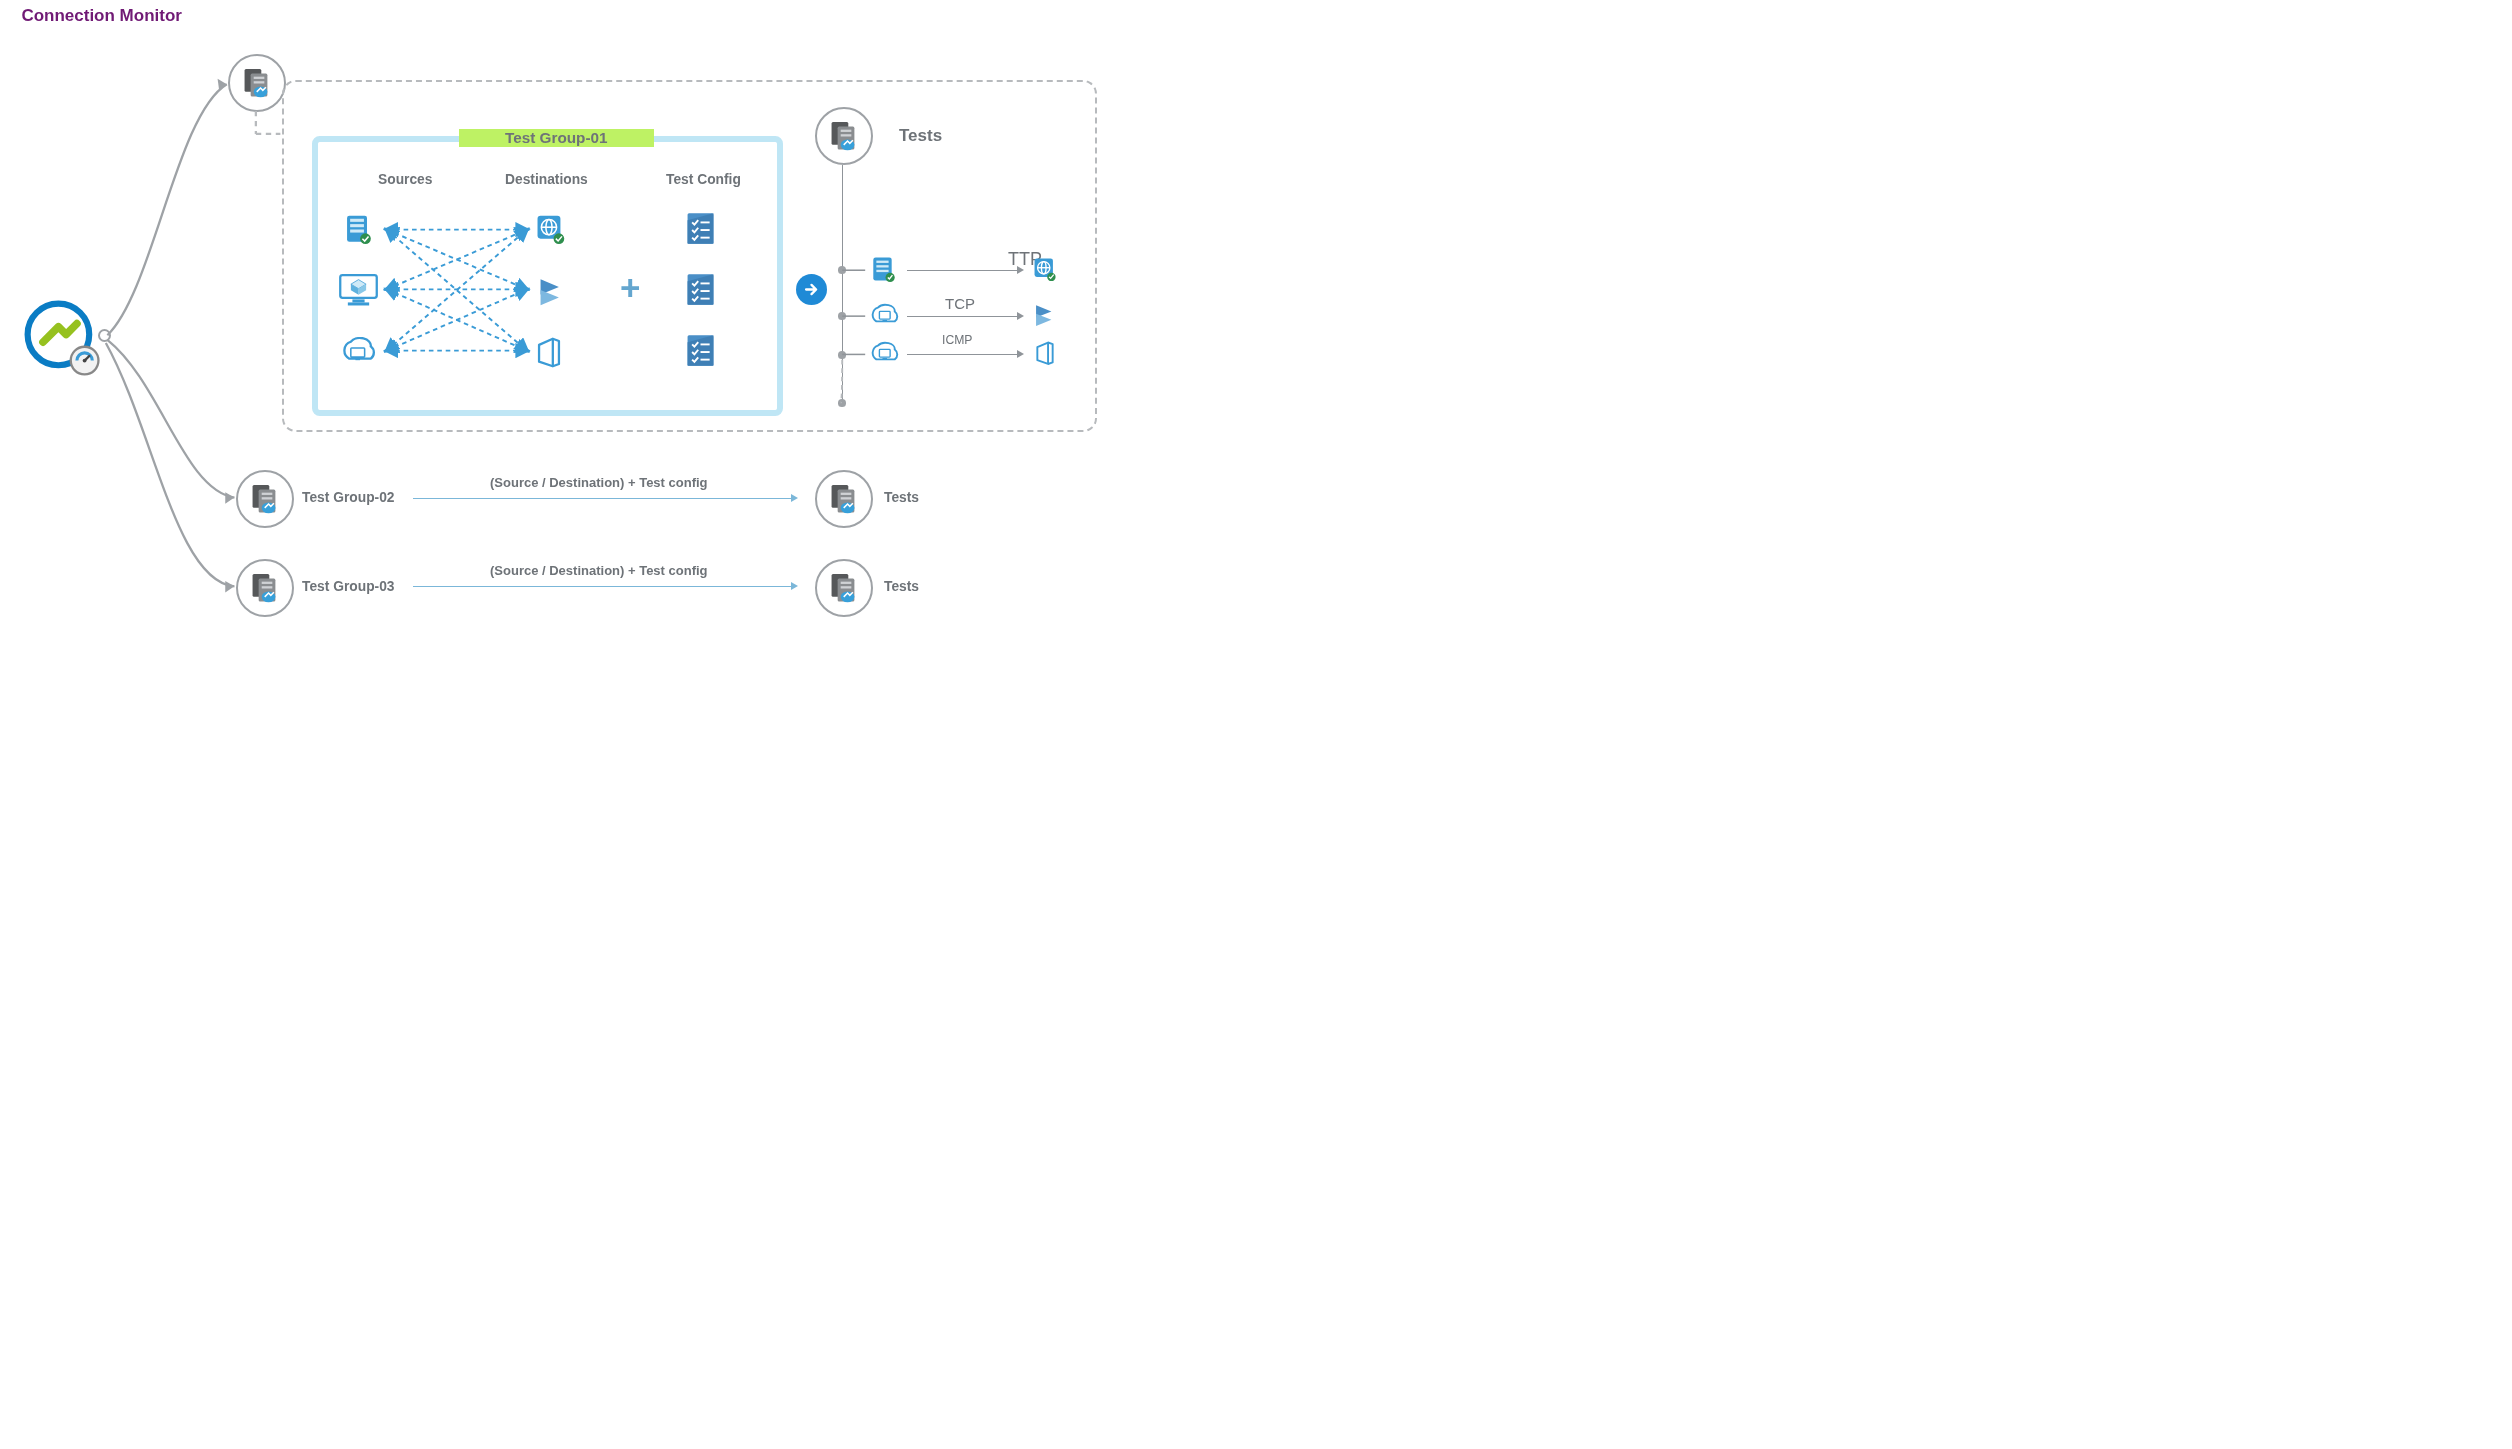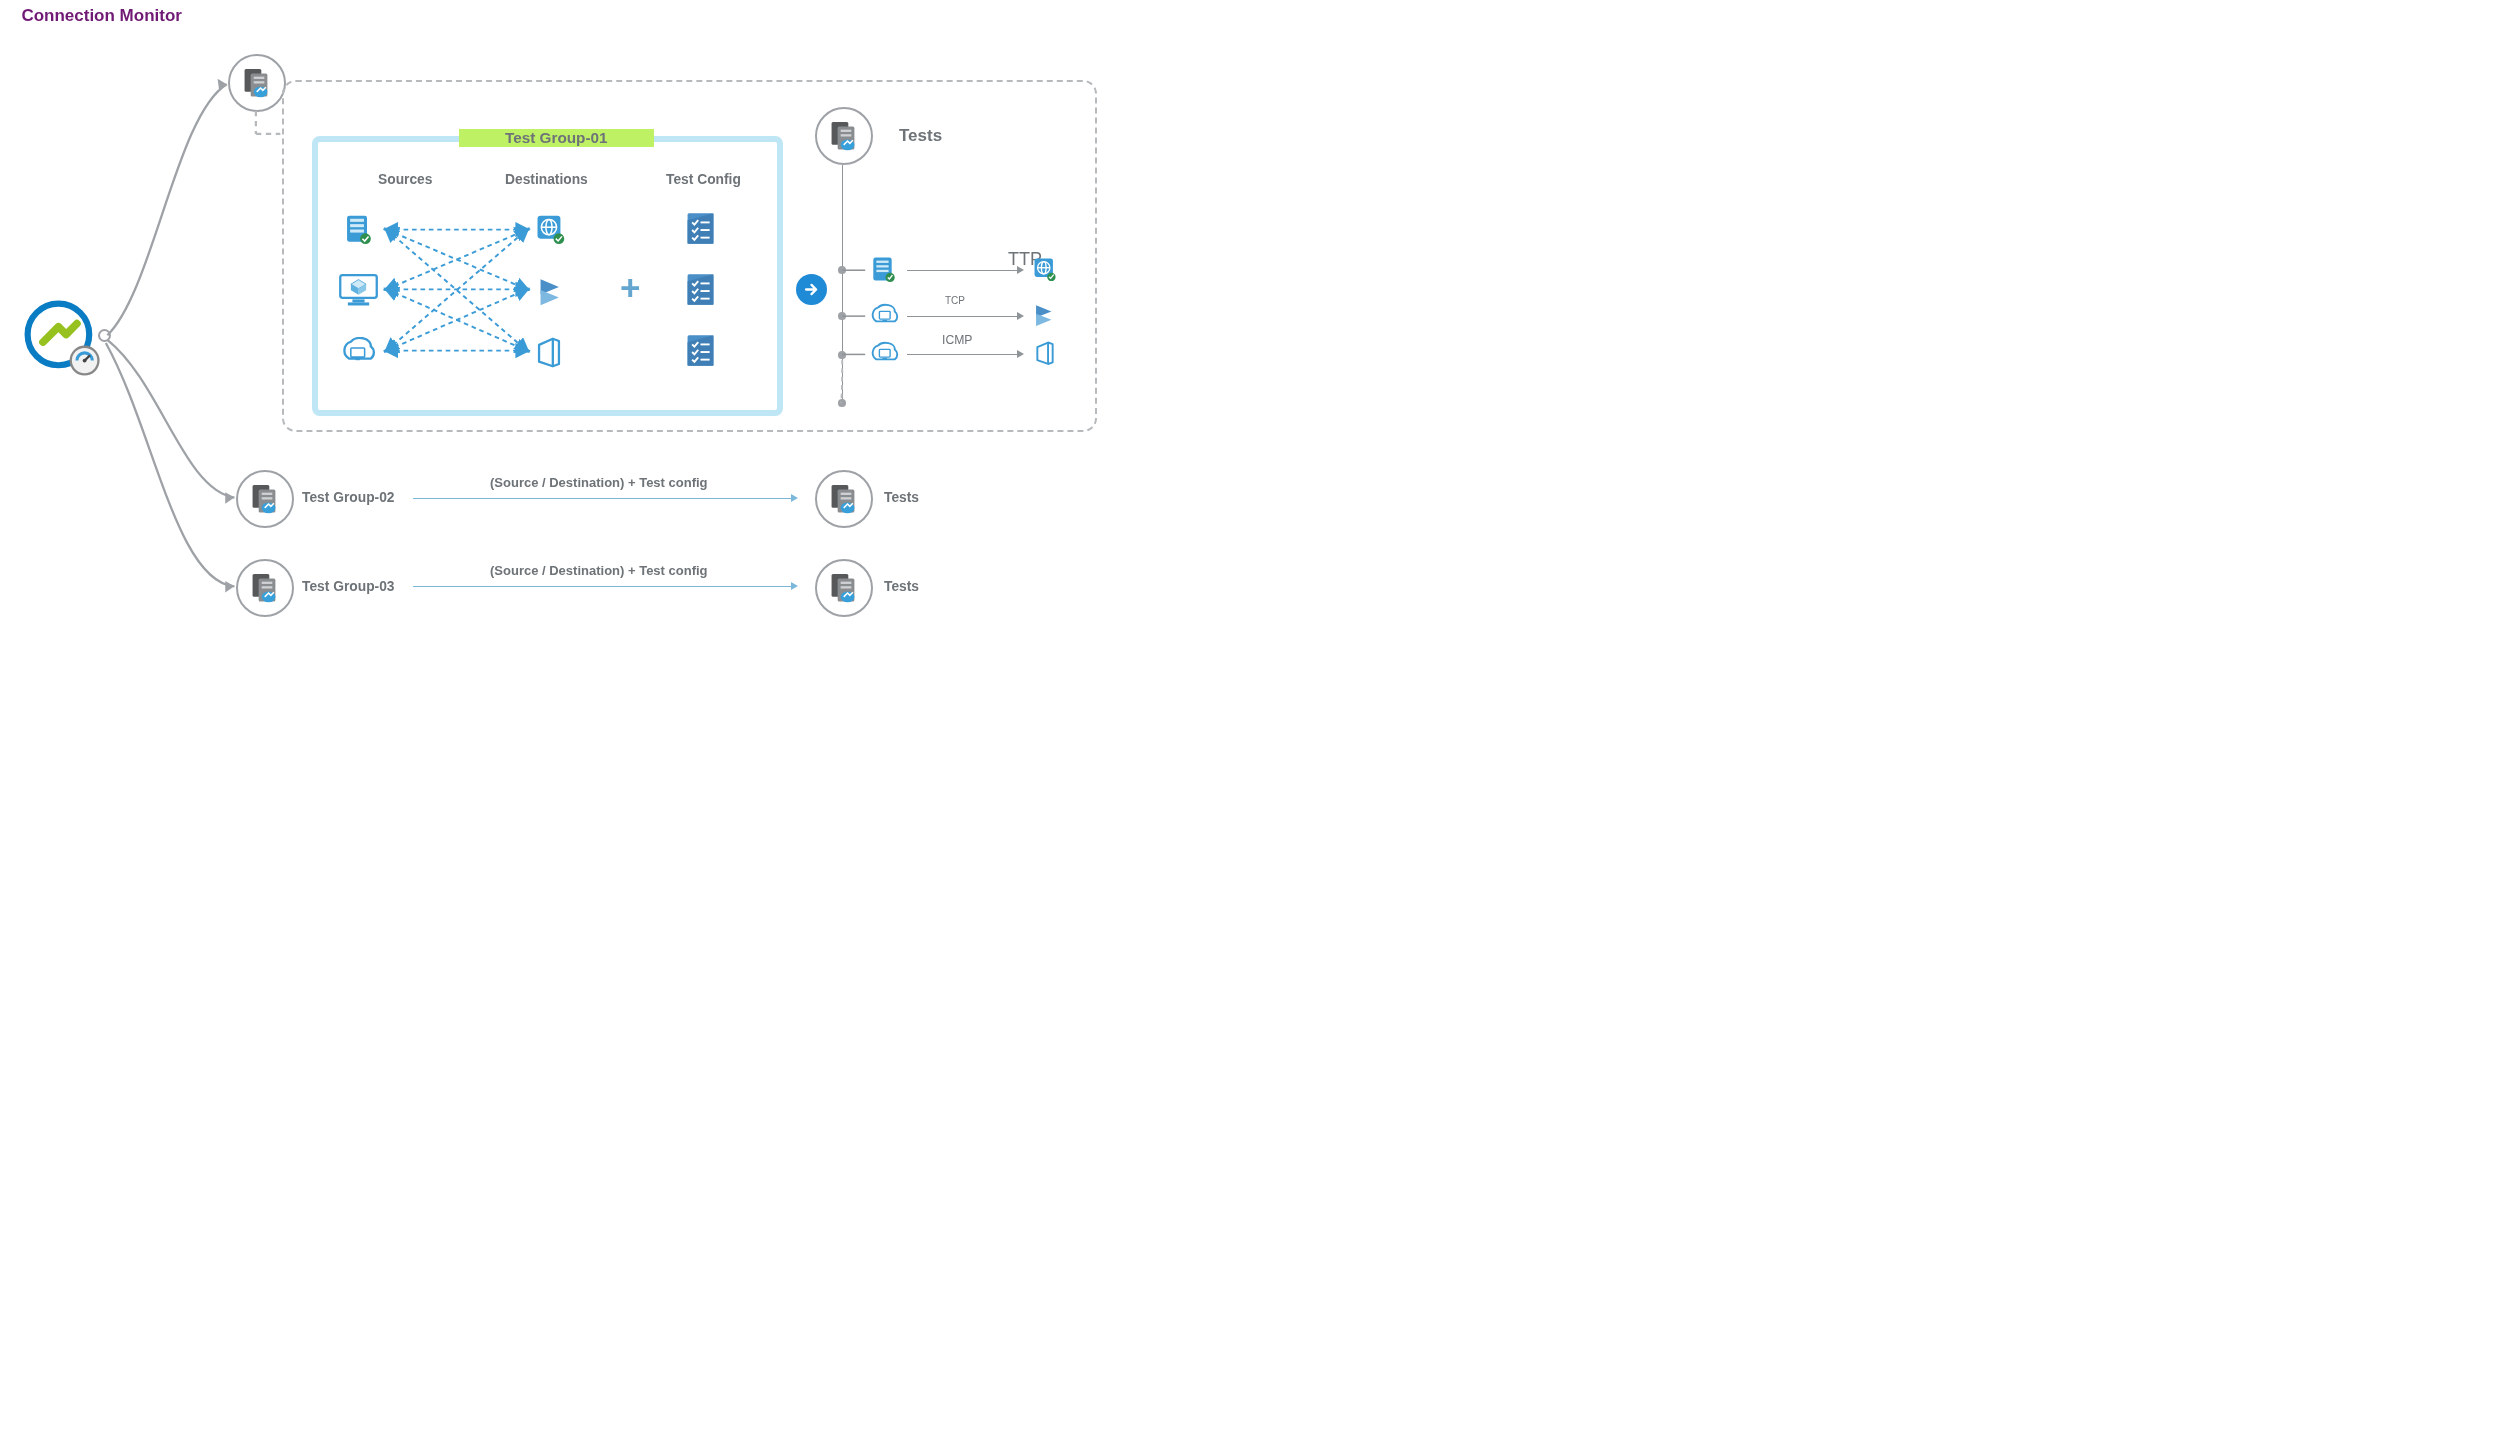--- a/index.html
+++ b/index.html
@@ -257,21 +257,21 @@
   </div>
 
   <div class="bigicon" style="left:867px;top:303px;">
     <svg width="34" height="24.5" viewBox="0 0 44 32">
         <path d="M12 24 a10 10 0 0 1 2 -18 a12 8 0 0 1 22 5 a8 8 0 0 1 0 13 z" fill="none" stroke="#3a9bd6" stroke-width="2.5"></path>
         <rect x="16" y="11" width="14" height="10" rx="1" fill="none" stroke="#3a9bd6" stroke-width="1.8"></rect>
         <rect x="20" y="22" width="6" height="2.5" fill="#3a9bd6"></rect>
       </svg>
   </div>
   <div class="thin-arrow" style="left:907px;top:316px;width:115px;"></div>
-  <div class="txt" style="left:945px;top:295px;font-weight:400;font-size:10px;">TCP</div>
+  <div class="txt" style="left:945px;top:295px;font-weight:400;font-size:15px;">TCP</div>
   <div class="bigicon" style="left:1033px;top:303px;">
     <svg width="23" height="24.5" viewBox="0 0 30 32">
         <path d="M4 3 L24 11 L4 19 Z" fill="#4a8fc7"></path>
         <path d="M4 14 L24 22 L4 30 Z" fill="#7db8e0"></path>
       </svg>
   </div>
 
   <div class="bigicon" style="left:867px;top:341px;">
     <svg width="34" height="24.5" viewBox="0 0 44 32">
         <path d="M12 24 a10 10 0 0 1 2 -18 a12 8 0 0 1 22 5 a8 8 0 0 1 0 13 z" fill="none" stroke="#3a9bd6" stroke-width="2.5"></path>

